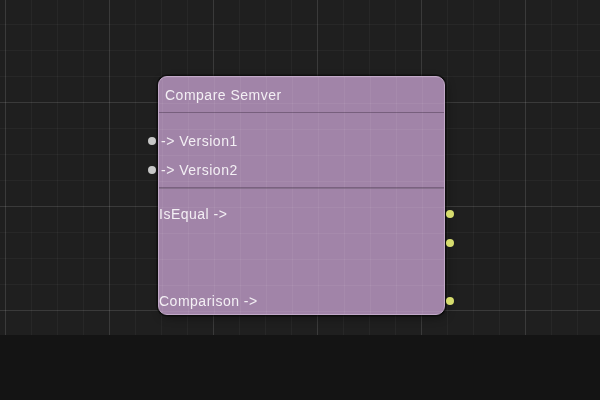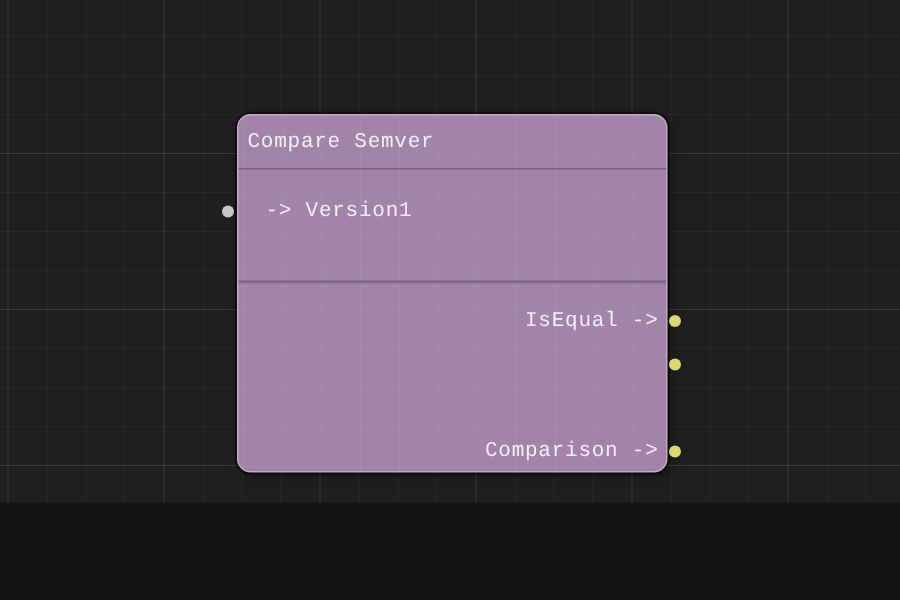--- a/index.html
+++ b/index.html
@@ -15,21 +15,21 @@
     width: 600px;
     height: 335px;
     background-color: #1f1f1f;
     background-image:
       linear-gradient(rgba(255,255,255,0.085) 1px, transparent 1px),
       linear-gradient(90deg, rgba(255,255,255,0.085) 1px, transparent 1px),
       linear-gradient(rgba(255,255,255,0.035) 1px, transparent 1px),
       linear-gradient(90deg, rgba(255,255,255,0.035) 1px, transparent 1px);
     background-size: 104px 104px, 104px 104px, 26px 26px, 26px 26px;
     background-position: 5px -2px, 5px -2px, 5px -2px, 5px -2px;
-    font-family: Liberation Mono, monospace;
+    font-family: Liberation Sans, sans-serif;
   }
   .node {
     position: absolute;
     left: 158px;
     top: 76px;
     width: 287px;
     height: 239px;
     box-sizing: border-box;
     background: #a184a8;
     border: 1.5px solid #c2a9c8;
@@ -74,28 +74,28 @@
     position: absolute;
     left: 0; right: 0;
     height: 20px;
     display: flex;
     align-items: center;
     color: #f3eff4;
     font-size: 14px;
     letter-spacing: 0.5px;
     white-space: pre;
   }
-  .row.in  { justify-content: flex-start; padding-left: 18px; }
-  .row.out { justify-content: flex-end;  padding-right: 5px; }
+  .row.in  { justify-content: flex-start; padding-left: 2px; }
+  .row.out { justify-content: flex-start;  padding-right: 5px; }
   .r-in0  { top: 54px; }
   .r-in1  { top: 83px; }
   .r-out0 { top: 127px; }
   .r-out1 { top: 156px; }
   .r-out2 { top: 185px; }
-  .r-out3 { top: 214px; margin-left: 32px; }
+  .r-out3 { top: 214px; }
   .dot {
     position: absolute;
     width: 8px;
     height: 8px;
     border-radius: 50%;
     top: 50%;
     margin-top: -4px;
     z-index: 3;
   }
   .in-dot  { left: -11px;  background: #c7c7c7; }
@@ -109,20 +109,24 @@
 
   <div class="node">
 
     <div class="node-title">Compare Semver</div>
 
     <div class="row in r-in0">
       <span class="dot in-dot"></span>
       <span class="lbl">-&gt; Version1</span>
     </div>
 
+    <div class="row in r-in1">
+      <span class="dot in-dot"></span>
+      <span class="lbl">-&gt; Version2</span>
+    </div>
 
     <div class="section-sep"></div>
 
     <div class="row out r-out0">
       <span class="lbl">IsEqual -&gt;</span>
       <span class="dot out-dot"></span>
     </div>
 
     <div class="row out r-out1">
       <span class="dot out-dot"></span>

